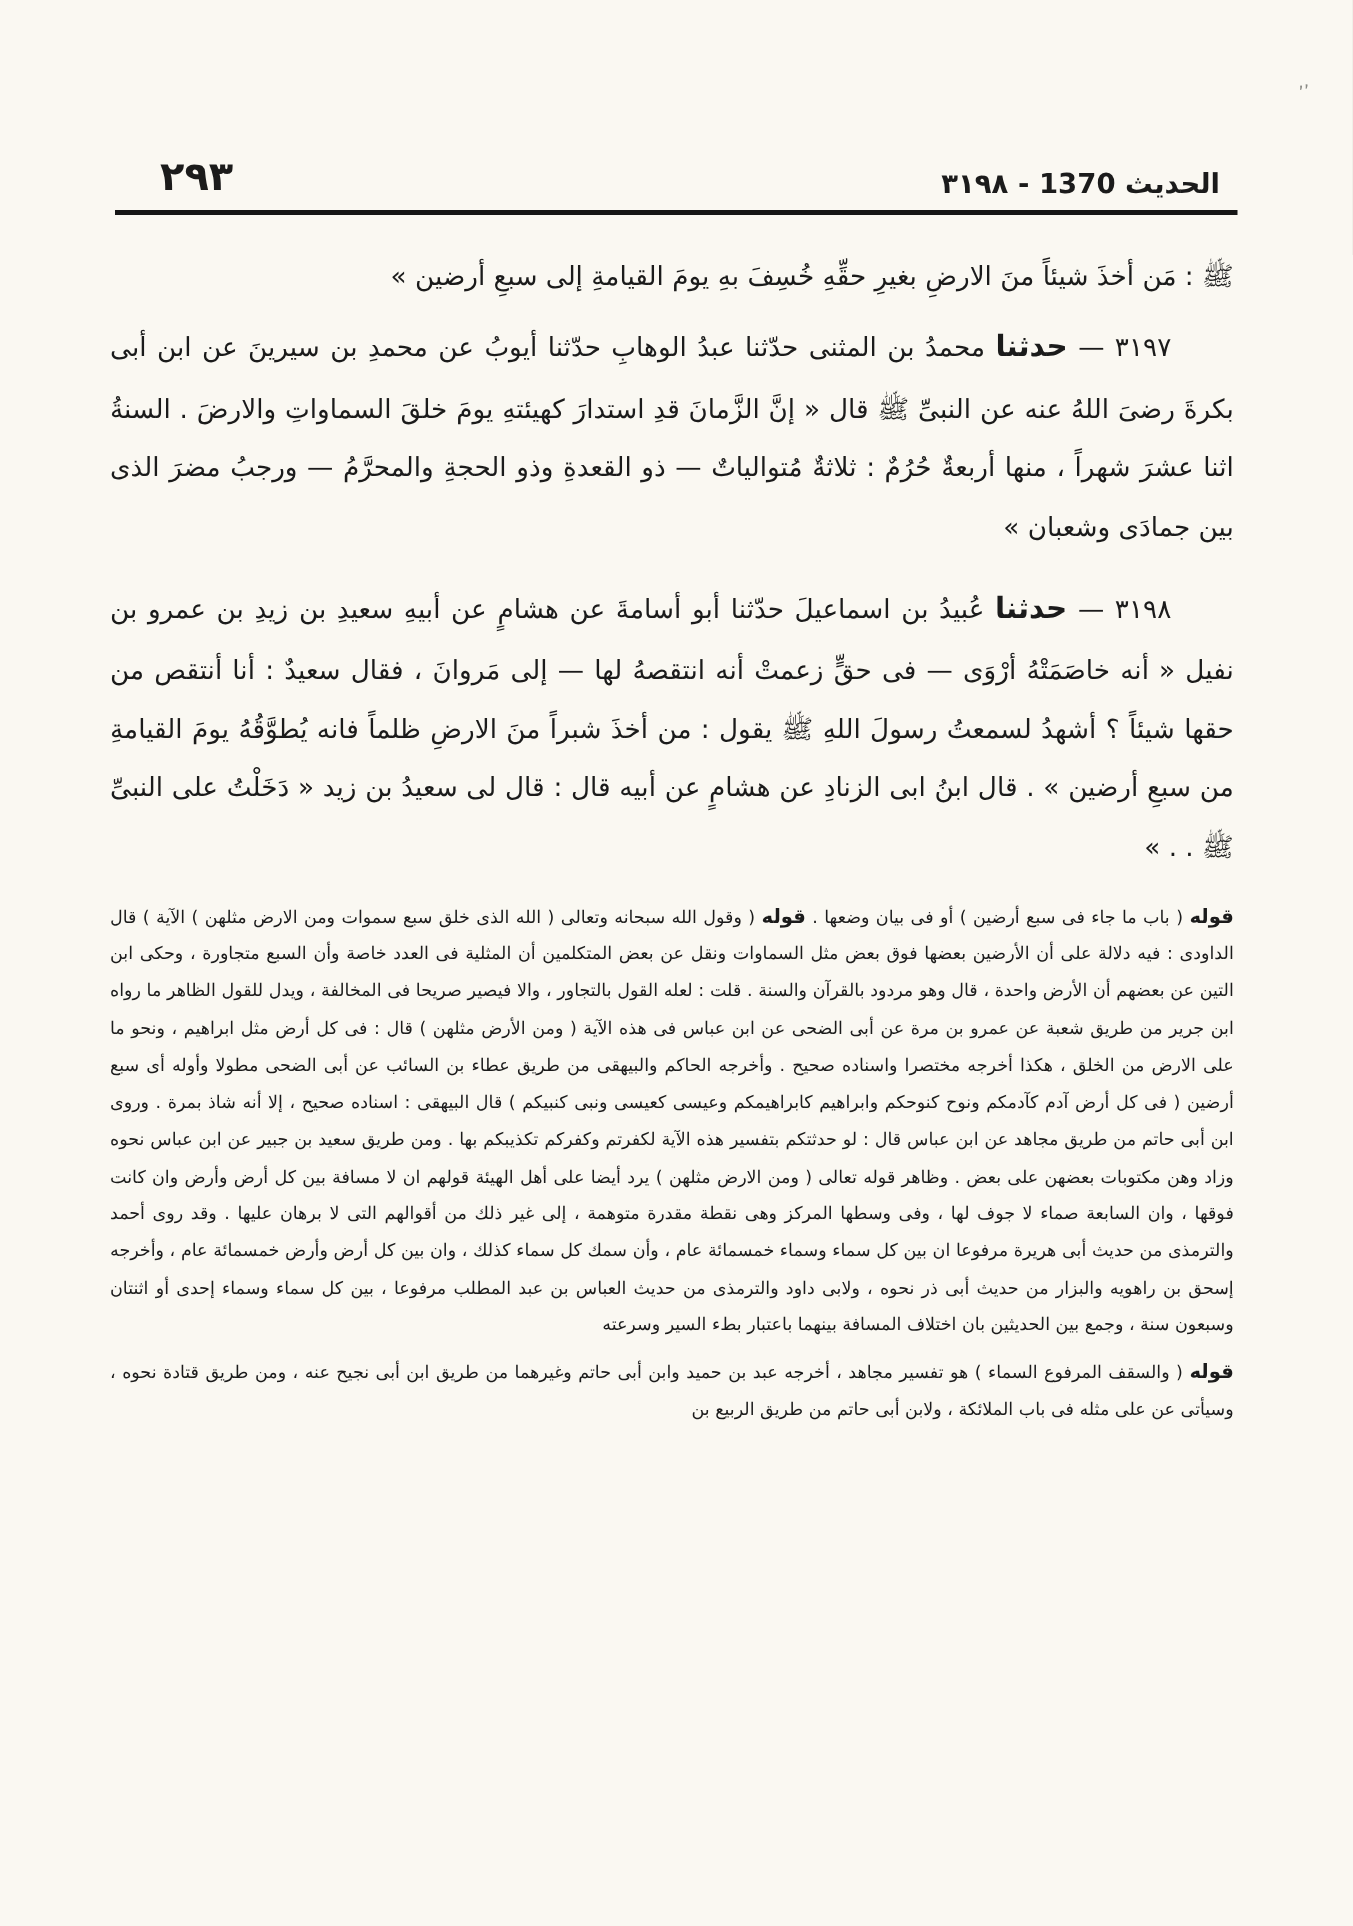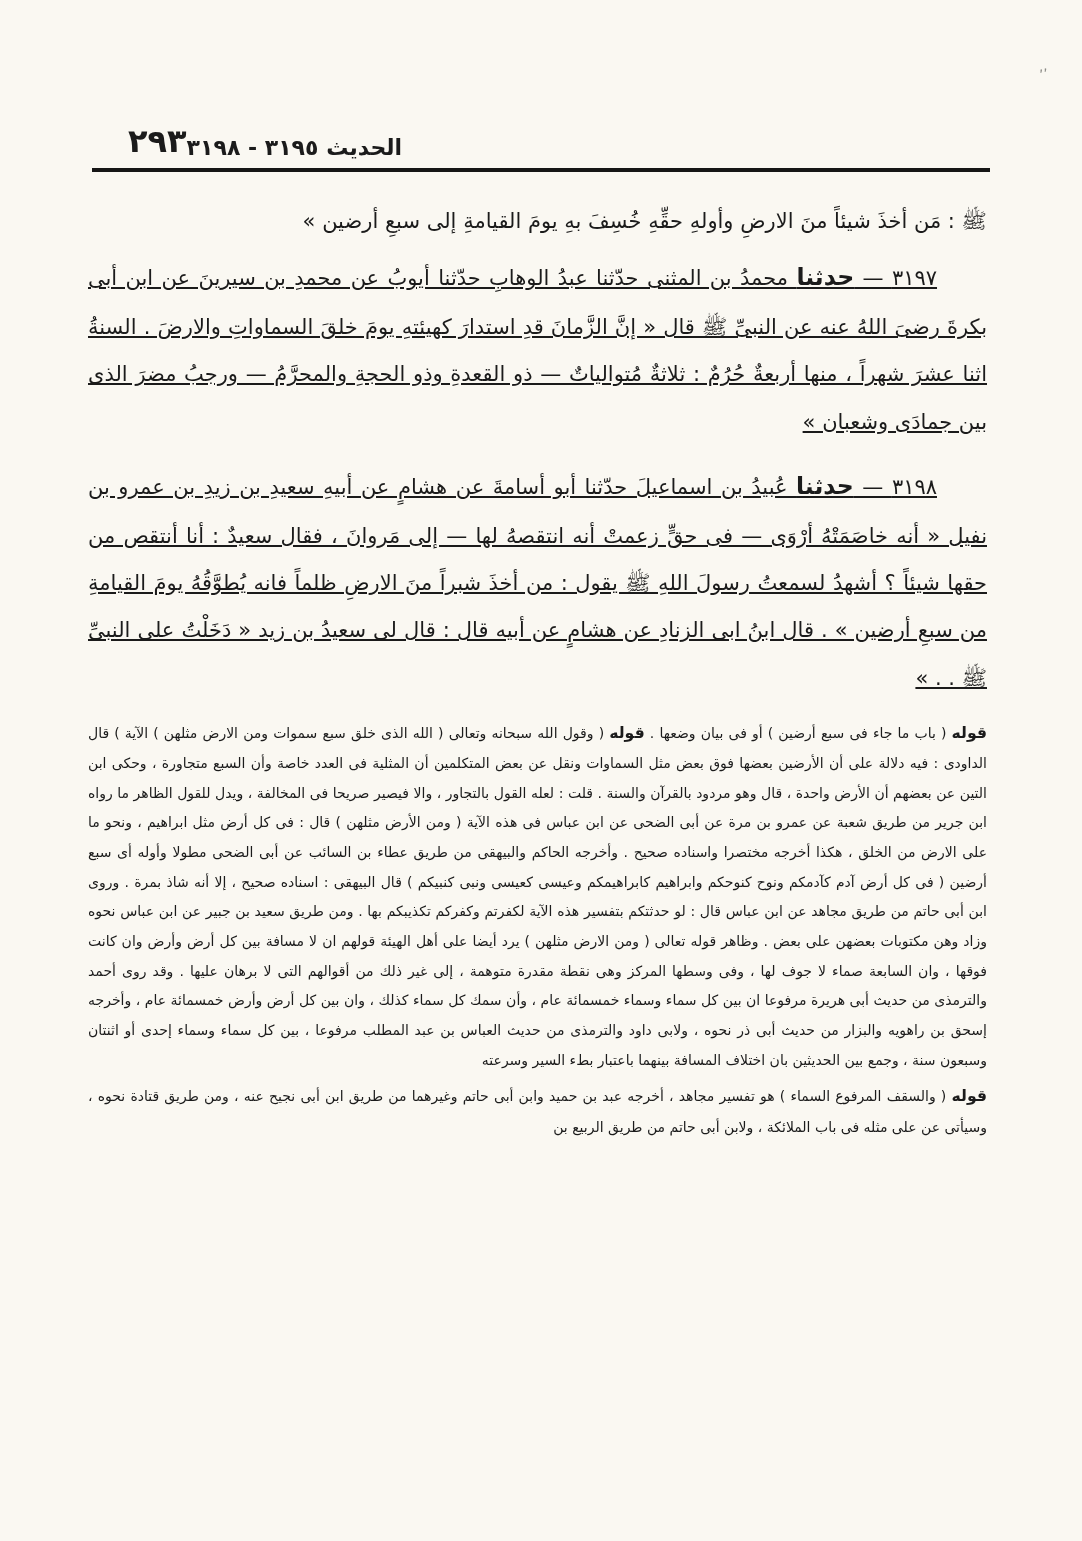--- a/index.html
+++ b/index.html
@@ -25,21 +25,21 @@
     left: 1022px;
     width: 26px;
     height: 10px;
     color: #8a8a85;
     font-size: 14px;
     transform: rotate(-12deg);
   }
   .header-row {
     direction: ltr;
     display: flex;
-    justify-content: flex-start;
+    justify-content: space-between;
     align-items: flex-end;
     margin: 122px 92px 0 92px;
     padding-bottom: 8px;
     border-bottom: 4px solid #161616;
   }
   .page-number {
     font-size: 32px;
     font-weight: bold;
     letter-spacing: 1px;
     padding-left: 36px;
@@ -59,47 +59,46 @@
   .p-cont {
     font-size: 21px;
     line-height: 2.25;
     margin-bottom: 6px;
   }
   .p-hadith {
     font-size: 21px;
     line-height: 2.25;
     text-indent: 50px;
     margin-bottom: 14px;
-    text-decoration: underline;
   }
   .p-commentary {
     font-size: 14px;
     line-height: 2.12;
     margin-bottom: 4px;
   }
   .b {
     font-weight: bold;
     font-size: 1.12em;
   }
 </style>
 </head>
 <body>
 
 <div class="page">
 
   <span class="scan-artifact">٬٬</span>
 
   <div class="header-row">
     <div class="page-number">٢٩٣</div>
-    <div class="header-title">الحديث ٣١٩٥ - ٣١٩٨</div>
+    <div class="header-title">الحديث 1370 - ٣١٩٨</div>
   </div>
 
   <div class="body-text">
 
-    <p class="p-cont"><span>ﷺ : مَن أخذَ شيئاً منَ الارضِ وأولهِ حقِّهِ خُسِفَ بهِ يومَ القيامةِ إلى سبعِ أرضين »</span></p>
+    <p class="p-cont"><span>ﷺ : مَن أخذَ شيئاً منَ الارضِ بغيرِ حقِّهِ خُسِفَ بهِ يومَ القيامةِ إلى سبعِ أرضين »</span></p>
 
     <p class="p-hadith"><span>٣١٩٧ — </span><span class="b">حدثنا</span><span> محمدُ بن المثنى حدّثنا عبدُ الوهابِ حدّثنا أيوبُ عن محمدِ بن سيرينَ عن ابن أبى بكرةَ رضىَ اللهُ عنه عن النبىِّ ﷺ قال « إنَّ الزَّمانَ قدِ استدارَ كهيئتهِ يومَ خلقَ السماواتِ والارضَ . السنةُ اثنا عشرَ شهراً ، منها أربعةٌ حُرُمٌ : ثلاثةٌ مُتوالياتٌ — ذو القعدةِ وذو الحجةِ والمحرَّمُ — ورجبُ مضرَ الذى بين جمادَى وشعبان »</span></p>
 
     <p class="p-hadith"><span>٣١٩٨ — </span><span class="b">حدثنا</span><span> عُبيدُ بن اسماعيلَ حدّثنا أبو أسامةَ عن هشامٍ عن أبيهِ سعيدِ بن زيدِ بن عمرو بن نفيل « أنه خاصَمَتْهُ أرْوَى — فى حقٍّ زعمتْ أنه انتقصهُ لها — إلى مَروانَ ، فقال سعيدٌ : أنا أنتقص من حقها شيئاً ؟ أشهدُ لسمعتُ رسولَ اللهِ ﷺ يقول : من أخذَ شبراً منَ الارضِ ظلماً فانه يُطوَّقُهُ يومَ القيامةِ من سبعِ أرضين » . قال ابنُ ابى الزنادِ عن هشامٍ عن أبيه قال : قال لى سعيدُ بن زيد « دَخَلْتُ على النبىِّ ﷺ . . »</span></p>
 
     <p class="p-commentary"><span class="b">قوله</span><span> ( باب ما جاء فى سبع أرضين ) أو فى بيان وضعها . </span><span class="b">قوله</span><span> ( وقول الله سبحانه وتعالى ( الله الذى خلق سبع سموات ومن الارض مثلهن ) الآية ) قال الداودى : فيه دلالة على أن الأرضين بعضها فوق بعض مثل السماوات ونقل عن بعض المتكلمين أن المثلية فى العدد خاصة وأن السبع متجاورة ، وحكى ابن التين عن بعضهم أن الأرض واحدة ، قال وهو مردود بالقرآن والسنة . قلت : لعله القول بالتجاور ، والا فيصير صريحا فى المخالفة ، ويدل للقول الظاهر ما رواه ابن جرير من طريق شعبة عن عمرو بن مرة عن أبى الضحى عن ابن عباس فى هذه الآية ( ومن الأرض مثلهن ) قال : فى كل أرض مثل ابراهيم ، ونحو ما على الارض من الخلق ، هكذا أخرجه مختصرا واسناده صحيح . وأخرجه الحاكم والبيهقى من طريق عطاء بن السائب عن أبى الضحى مطولا وأوله أى سبع أرضين ( فى كل أرض آدم كآدمكم ونوح كنوحكم وابراهيم كابراهيمكم وعيسى كعيسى ونبى كنبيكم ) قال البيهقى : اسناده صحيح ، إلا أنه شاذ بمرة . وروى ابن أبى حاتم من طريق مجاهد عن ابن عباس قال : لو حدثتكم بتفسير هذه الآية لكفرتم وكفركم تكذيبكم بها . ومن طريق سعيد بن جبير عن ابن عباس نحوه وزاد وهن مكتوبات بعضهن على بعض . وظاهر قوله تعالى ( ومن الارض مثلهن ) يرد أيضا على أهل الهيئة قولهم ان لا مسافة بين كل أرض وأرض وان كانت فوقها ، وان السابعة صماء لا جوف لها ، وفى وسطها المركز وهى نقطة مقدرة متوهمة ، إلى غير ذلك من أقوالهم التى لا برهان عليها . وقد روى أحمد والترمذى من حديث أبى هريرة مرفوعا ان بين كل سماء وسماء خمسمائة عام ، وأن سمك كل سماء كذلك ، وان بين كل أرض وأرض خمسمائة عام ، وأخرجه إسحق بن راهويه والبزار من حديث أبى ذر نحوه ، ولابى داود والترمذى من حديث العباس بن عبد المطلب مرفوعا ، بين كل سماء وسماء إحدى أو اثنتان وسبعون سنة ، وجمع بين الحديثين بان اختلاف المسافة بينهما باعتبار بطء السير وسرعته</span></p>
 
     <p class="p-commentary"><span class="b">قوله</span><span> ( والسقف المرفوع السماء ) هو تفسير مجاهد ، أخرجه عبد بن حميد وابن أبى حاتم وغيرهما من طريق ابن أبى نجيح عنه ، ومن طريق قتادة نحوه ، وسيأتى عن على مثله فى باب الملائكة ، ولابن أبى حاتم من طريق الربيع بن</span></p>
 
   </div>

